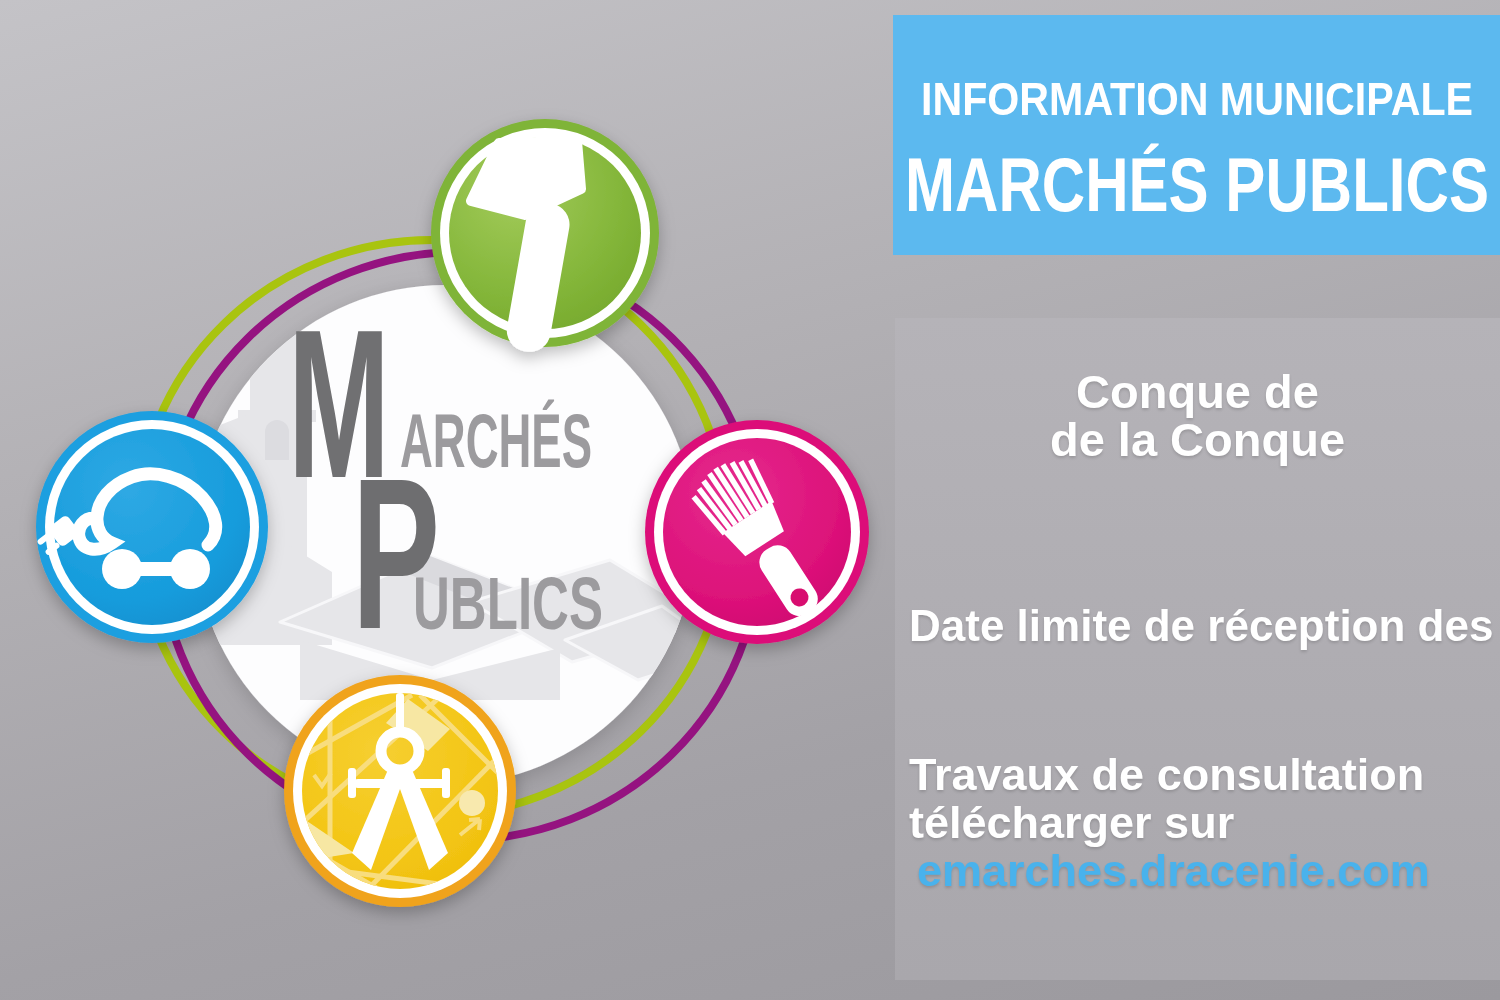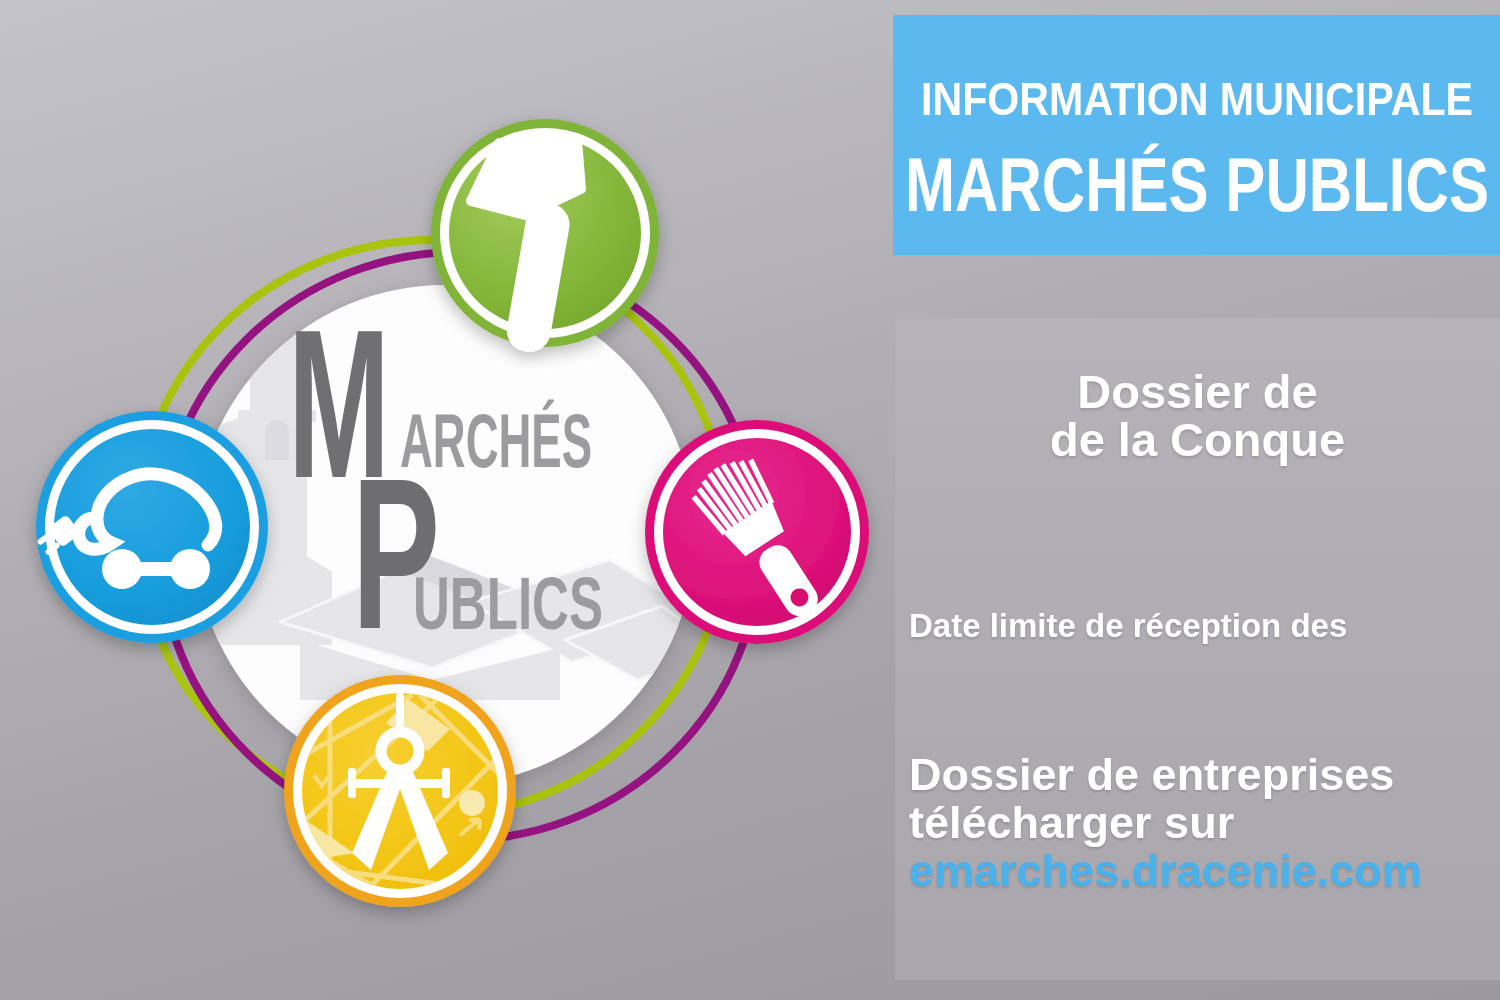--- a/index.html
+++ b/index.html
@@ -19,27 +19,27 @@
     background:linear-gradient(180deg,#B5B3B8 0%,#A9A7AC 100%);
     color:#FFFFFF;font-weight:bold;overflow:hidden;
   }
   .panel .line{white-space:nowrap;text-shadow:0 2px 3px rgba(0,0,0,0.15);}
   .title-block{
     position:absolute;top:50px;left:0;width:100%;text-align:center;
     font-size:47px;line-height:48px;letter-spacing:0px;
   }
   .deadline-block{
     position:absolute;top:283px;left:14px;right:8px;
-    font-size:33px;line-height:50px;
+    font-size:44px;line-height:50px;
   }
   .dossier-block{
     position:absolute;top:433px;left:14px;right:8px;
     font-size:45px;line-height:48px;
   }
-  .site-url{color:var(--link_blue,#49B2EC);text-shadow:none;}
+  .site-url{color:var(--link_blue,#49B2EC);text-shadow:none;margin-left:8px;}
   svg text{font-family:"Liberation Sans","DejaVu Sans",sans-serif;font-weight:bold;}
 </style>
 </head>
 <body>
 
 <svg class="artwork" viewBox="0 0 893 1000" xmlns="http://www.w3.org/2000/svg">
   <defs>
     <filter id="ds" x="-40%" y="-40%" width="180%" height="180%">
       <feDropShadow dx="0" dy="6" stdDeviation="8" flood-color="#000000" flood-opacity="0.25"></feDropShadow>
     </filter>
@@ -187,24 +187,24 @@
 
 <div class="banner">
   <svg width="607" height="240" viewBox="0 0 607 240" xmlns="http://www.w3.org/2000/svg">
     <text x="304" y="100" text-anchor="middle" font-size="47" fill="#FFFFFF" textLength="552" lengthAdjust="spacingAndGlyphs">INFORMATION MUNICIPALE</text>
     <text x="304" y="196" text-anchor="middle" font-size="76" fill="#FFFFFF" textLength="584" lengthAdjust="spacingAndGlyphs">MARCHÉS PUBLICS</text>
   </svg>
 </div>
 
 <div class="panel">
   <div class="title-block">
-    <div class="line">Dossier de</div>
+    <div class="line">Conque de</div>
     <div class="line">de la Conque</div>
   </div>
   <div class="deadline-block">
     <div class="line">Date limite de réception des</div>
   </div>
   <div class="dossier-block">
-    <div class="line">Dossier de entreprises</div>
+    <div class="line">Travaux de consultation</div>
     <div class="line">télécharger sur</div>
     <div class="line site-url">emarches.dracenie.com</div>
   </div>
 </div>
 
 </body></html>

